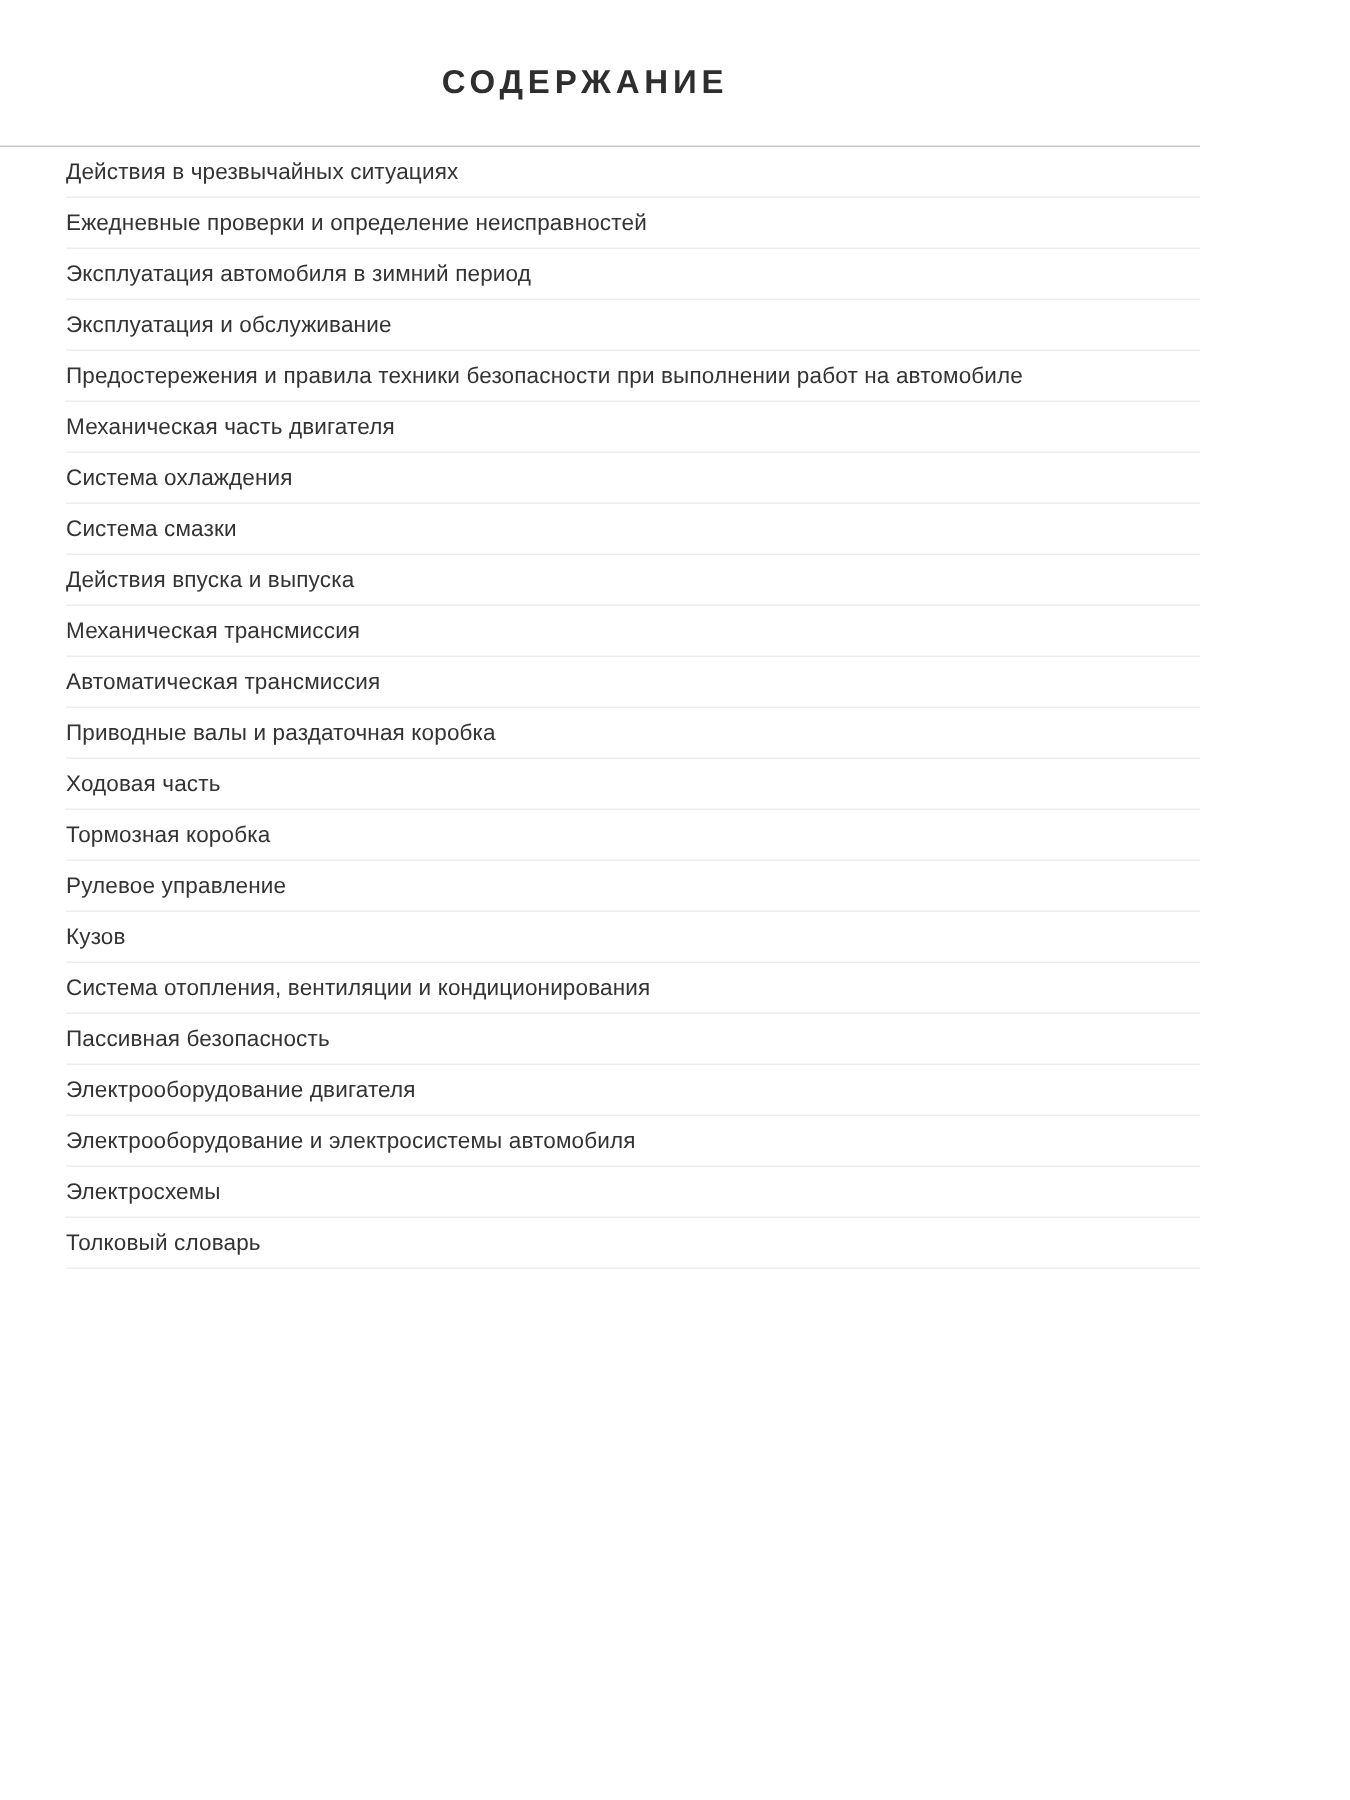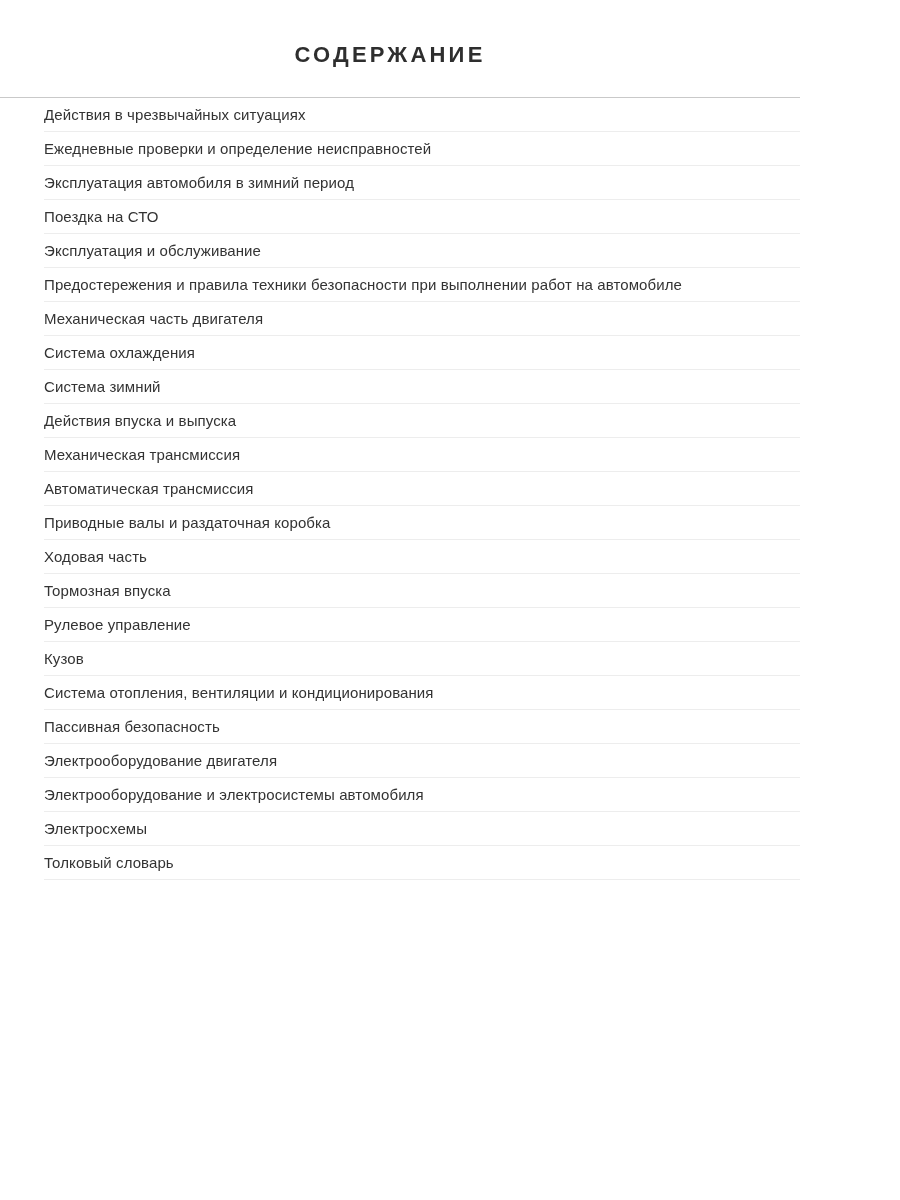--- a/index.html
+++ b/index.html
@@ -77,54 +77,51 @@
       <li class="toc-row">
         <span class="toc-row-label">Действия в чрезвычайных ситуациях</span>
       </li>
       <li class="toc-row">
         <span class="toc-row-label">Ежедневные проверки и определение неисправностей</span>
       </li>
       <li class="toc-row">
         <span class="toc-row-label">Эксплуатация автомобиля в зимний период</span>
       </li>
       <li class="toc-row">
-        <span class="toc-row-label">Поездка на СТО</span>
-      </li>
-      <li class="toc-row">
         <span class="toc-row-label">Эксплуатация и обслуживание</span>
       </li>
       <li class="toc-row">
         <span class="toc-row-label">Предостережения и правила техники безопасности при выполнении работ на автомобиле</span>
       </li>
       <li class="toc-row">
         <span class="toc-row-label">Механическая часть двигателя</span>
       </li>
       <li class="toc-row">
         <span class="toc-row-label">Система охлаждения</span>
       </li>
       <li class="toc-row">
-        <span class="toc-row-label">Система зимний</span>
+        <span class="toc-row-label">Система смазки</span>
       </li>
       <li class="toc-row">
         <span class="toc-row-label">Действия впуска и выпуска</span>
       </li>
       <li class="toc-row">
         <span class="toc-row-label">Механическая трансмиссия</span>
       </li>
       <li class="toc-row">
         <span class="toc-row-label">Автоматическая трансмиссия</span>
       </li>
       <li class="toc-row">
         <span class="toc-row-label">Приводные валы и раздаточная коробка</span>
       </li>
       <li class="toc-row">
         <span class="toc-row-label">Ходовая часть</span>
       </li>
       <li class="toc-row">
-        <span class="toc-row-label">Тормозная впуска</span>
+        <span class="toc-row-label">Тормозная коробка</span>
       </li>
       <li class="toc-row">
         <span class="toc-row-label">Рулевое управление</span>
       </li>
       <li class="toc-row">
         <span class="toc-row-label">Кузов</span>
       </li>
       <li class="toc-row">
         <span class="toc-row-label">Система отопления, вентиляции и кондиционирования</span>
       </li>

